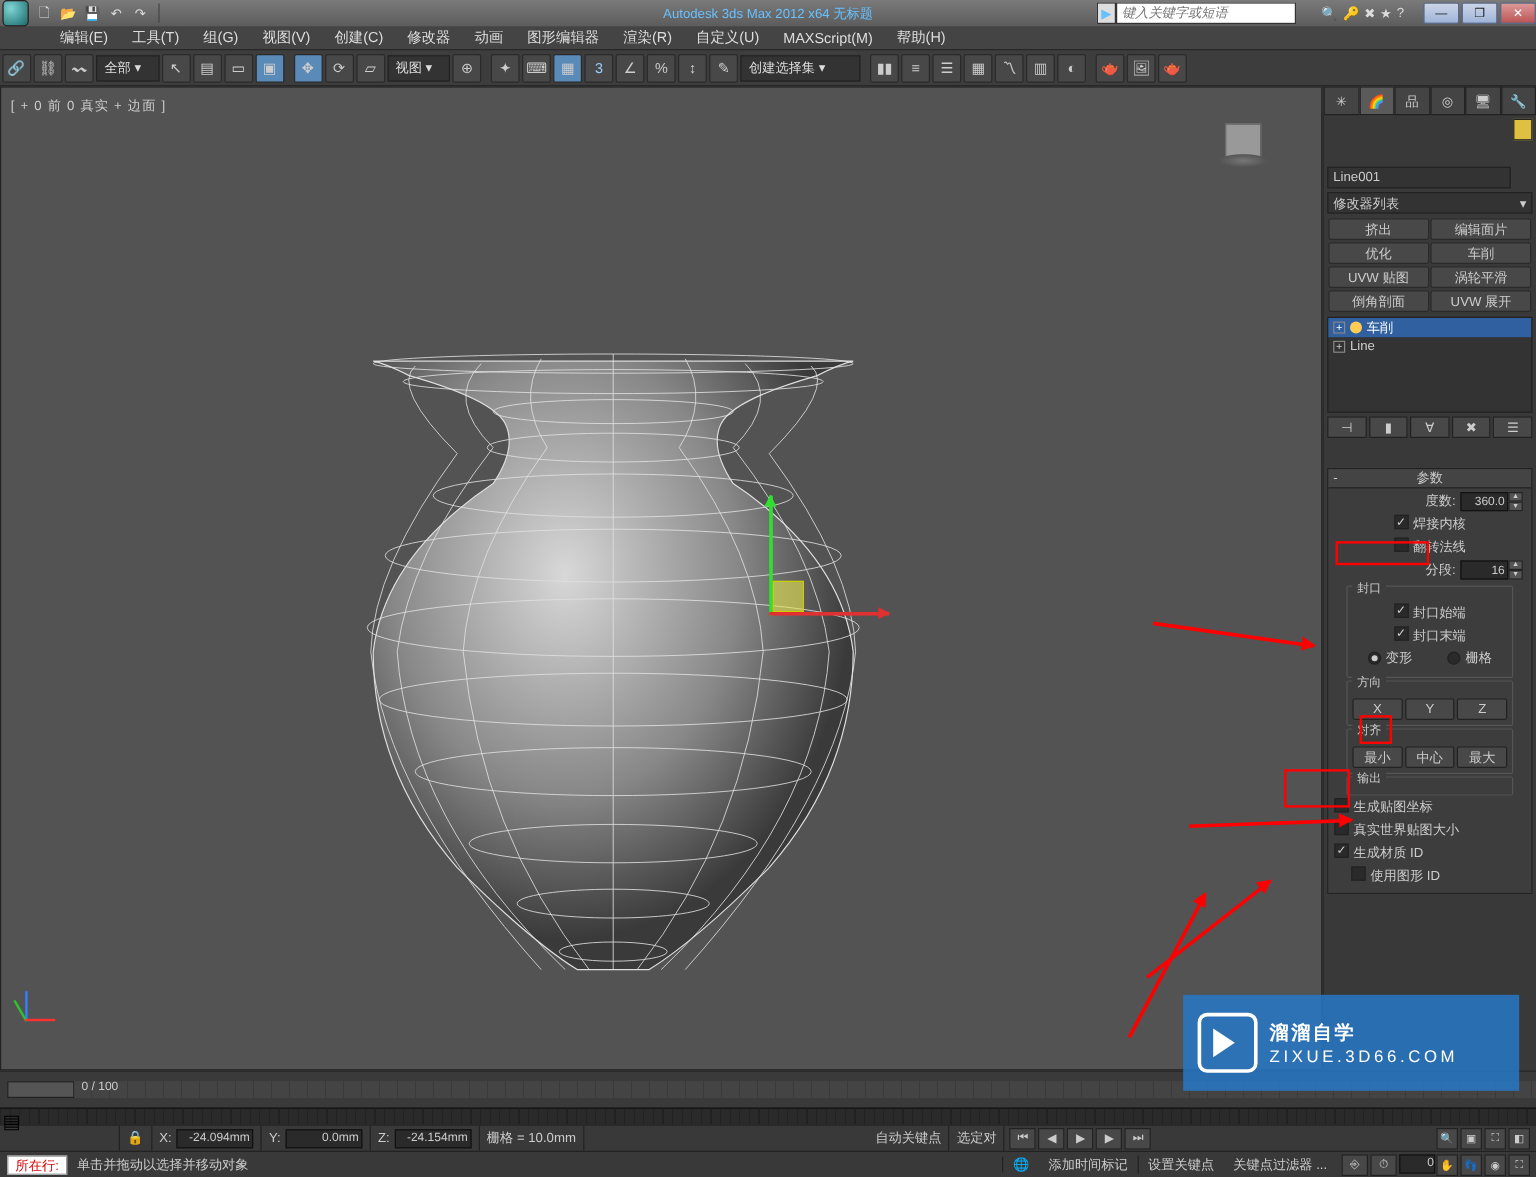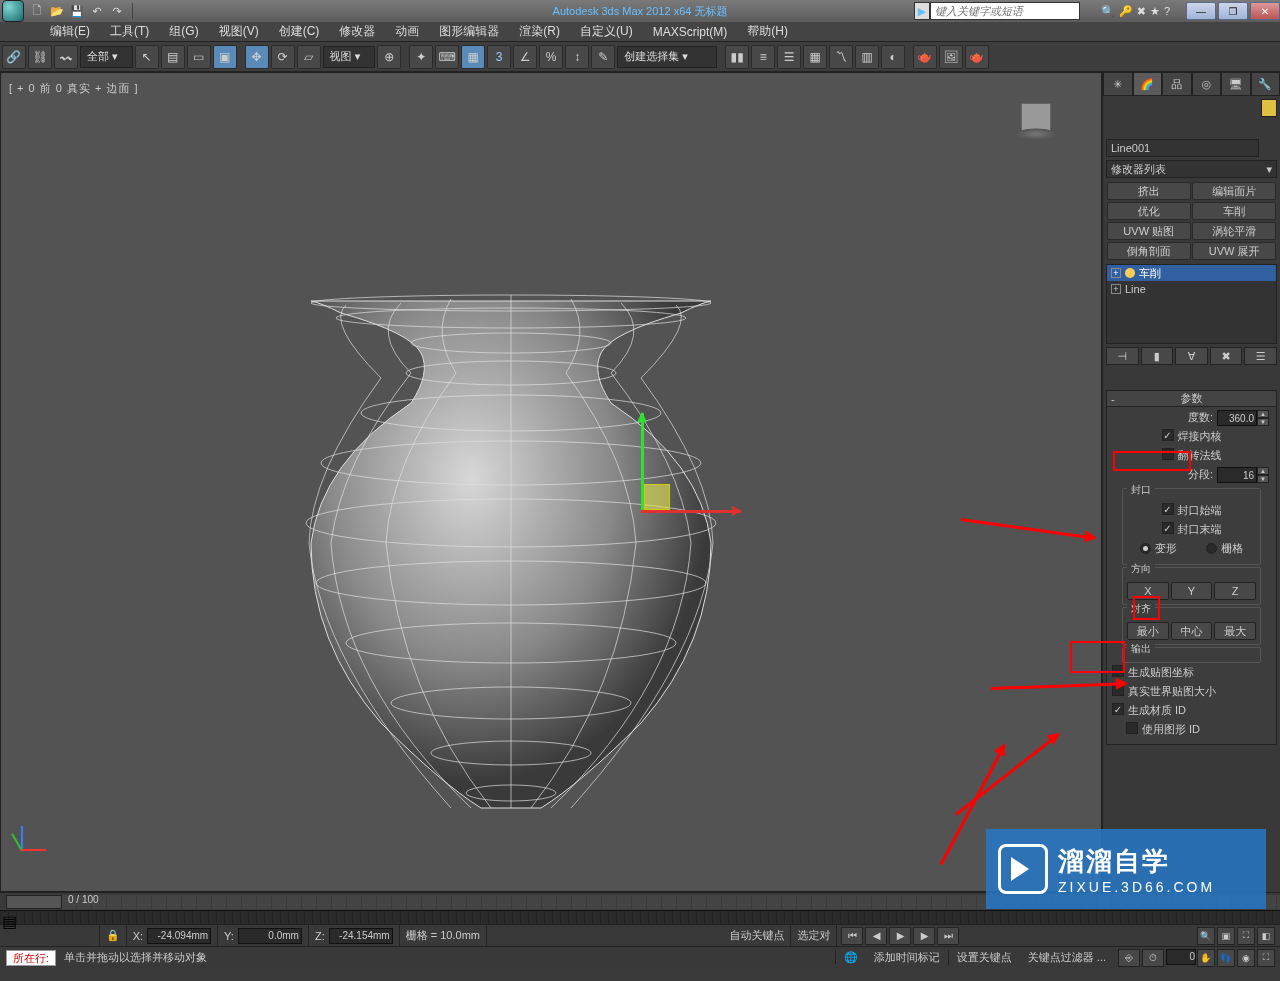--- a/index.html
+++ b/index.html
@@ -104,21 +104,21 @@
 .chk { width:12px; height:12px; border:1px solid #222; background:#2a2a2a; display:inline-flex; align-items:center;justify-content:center; color:#ccc; font-size:10px;}
 .rad { width:11px; height:11px; border:1px solid #222; border-radius:50%; background:#2a2a2a; display:inline-flex;align-items:center;justify-content:center;}
 .rad.on:after { content:''; width:5px;height:5px;background:#ccc;border-radius:50%;}
 .group { border:1px solid #555; margin:2px 10px; border-radius:2px;}
 .group .gt { font-size:10px; padding:0 4px; position:relative; top:-6px; background:#3d3d3d; display:inline-block; left:4px;}
 .group .gb { padding:0 4px 4px;}
 .btn3 { display:flex; gap:2px; }
 .btn3 .b { flex:1; height:18px; background:#484848; border:1px solid #222; display:flex;align-items:center;justify-content:center; border-radius:2px;}
 
 
-.timeline { height:18px; background:#3a3a3a; display:flex; align-items:center; border-top:1px solid #222;}
+.timeline { height:31px; background:#3a3a3a; display:flex; align-items:center; border-top:1px solid #222;}
 .timeline .slider { width:56px; height:14px; margin-left:6px; background:#555; border:1px solid #222;}
 .timeline .track { flex:1; height:14px; background:repeating-linear-gradient(90deg,#444 0,#444 14px,#3a3a3a 14px,#3a3a3a 15px); position:relative;}
 .timeline .lbl { position:absolute; top:-1px; font-size:10px; color:#ccc;}
 
 .trackbar { height:14px; background:#2a2a2a; border-top:1px solid #111; position:relative;}
 .trackbar .ruler { height:100%; background:repeating-linear-gradient(90deg,#222 0,#222 1px,transparent 1px,transparent 8px);}
 .trackbar .ico { position:absolute; left:2px; top:1px; width:12px;height:12px;}
 
 .statusrow { height:22px; background:#393939; display:flex; align-items:center; font-size:11px; color:#ccc; border-top:1px solid #222;}
 .statusrow .sseg { padding:0 6px; border-right:1px solid #222; height:100%; display:flex; align-items:center; gap:4px;}
@@ -131,21 +131,21 @@
 .navctrl .nc { width:18px;height:18px; background:#484848;border:1px solid #222; margin:1px; display:flex;align-items:center;justify-content:center;font-size:9px;}
 
 .macroline { position:absolute; bottom:0; left:0; height:20px; display:flex; align-items:center; font-size:11px;}
 .macroline .pink { background:#fff; border:1px solid #999; color:#d00; padding:0 6px; height:16px;}
 
 
 .watermark { position:absolute; right: 14px; bottom: 72px; width: 280px; height: 80px; background: rgba(40,120,200,.85); display:flex; align-items:center; gap:10px; padding: 8px 12px; }
 .watermark .playicon { width:50px; height:50px; border:3px solid #fff; border-radius:8px; display:flex;align-items:center;justify-content:center;}
 .watermark .playicon:after { content:''; border:12px solid transparent; border-left:18px solid #fff; margin-left:6px;}
 .watermark .txt { color:#fff;}
-.watermark .big { font-size:26px; font-weight:bold; letter-spacing:2px;}
+.watermark .big { font-size:16px; font-weight:bold; letter-spacing:2px;}
 .watermark .small { font-size:14px; letter-spacing:3px;}
 
 </style>
 </head>
 <body>
 
 <div class="titlebar">
   <div class="applogo"></div>
   <div class="qat">
     <div class="qbtn">🗋</div>

